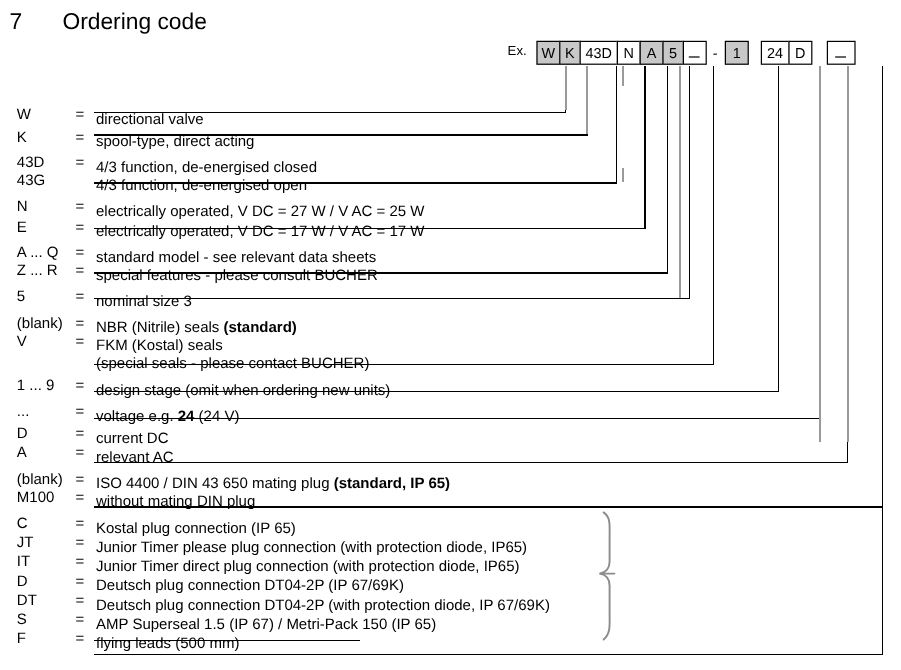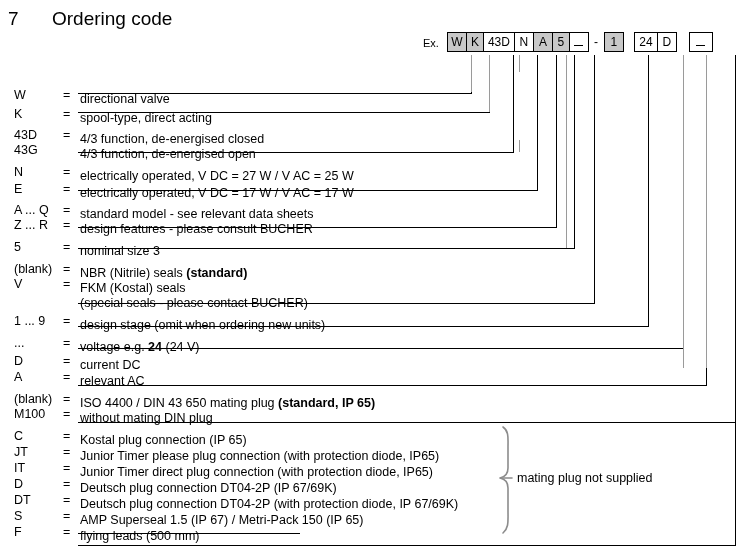--- a/index.html
+++ b/index.html
@@ -42,21 +42,21 @@
     line-height: 26px;
   }
 
   
   #ex-strip {
     position: absolute;
     left: 423px;
     top: 32px;
     height: 22px;
     display: flex;
-    align-items: flex-start;
+    align-items: flex-end;
   }
   #ex-label {
     font-size: 11px;
     margin-right: 8px;
     line-height: 22px;
   }
   .codebox {
     border: 1px solid #000;
     height: 20px;
     box-sizing: border-box;
@@ -240,21 +240,20 @@
                C 509 431, 508 438, 508 447
                L 508 468
                C 508 474, 505 477, 500 478
                C 505 479, 508 482, 508 488
                L 508 511
                C 508 521, 509 528, 503 533"></path>
       <path d="M500 478 L 512 478"></path>
     </g>
   </svg>
 
-  <div id="brace-label">mating plug not supplied</div>
 
   <div id="legend">
       <div class="lrow" style="top: 9px; left: 0px;">
         <span class="lcode">W</span>
         <span class="leq">=</span>
         <span class="ltext">directional valve</span>
       </div>
       <div class="lrow" style="top: 28px; left: 0px;">
         <span class="lcode">K</span>
         <span class="leq">=</span>
@@ -281,21 +280,21 @@
         <span class="ltext">electrically operated, V DC = 17  W  /  V AC = 17  W</span>
       </div>
       <div class="lrow" style="top: 124px; left: 0px;">
         <span class="lcode">A ... Q</span>
         <span class="leq">=</span>
         <span class="ltext">standard model - see relevant data sheets</span>
       </div>
       <div class="lrow" style="top: 139px; left: 0px;">
         <span class="lcode">Z ... R</span>
         <span class="leq">=</span>
-        <span class="ltext">design features - please consult BUCHER</span>
+        <span class="ltext">special features - please consult BUCHER</span>
       </div>
       <div class="lrow" style="top: 161px; left: 0px;">
         <span class="lcode">5</span>
         <span class="leq">=</span>
         <span class="ltext">nominal size 3</span>
       </div>
       <div class="lrow" style="top: 183px; left: 0px;">
         <span class="lcode">(blank)</span>
         <span class="leq">=</span>
         <span class="ltext">NBR (Nitrile) seals  <b>(standard)</b></span>

